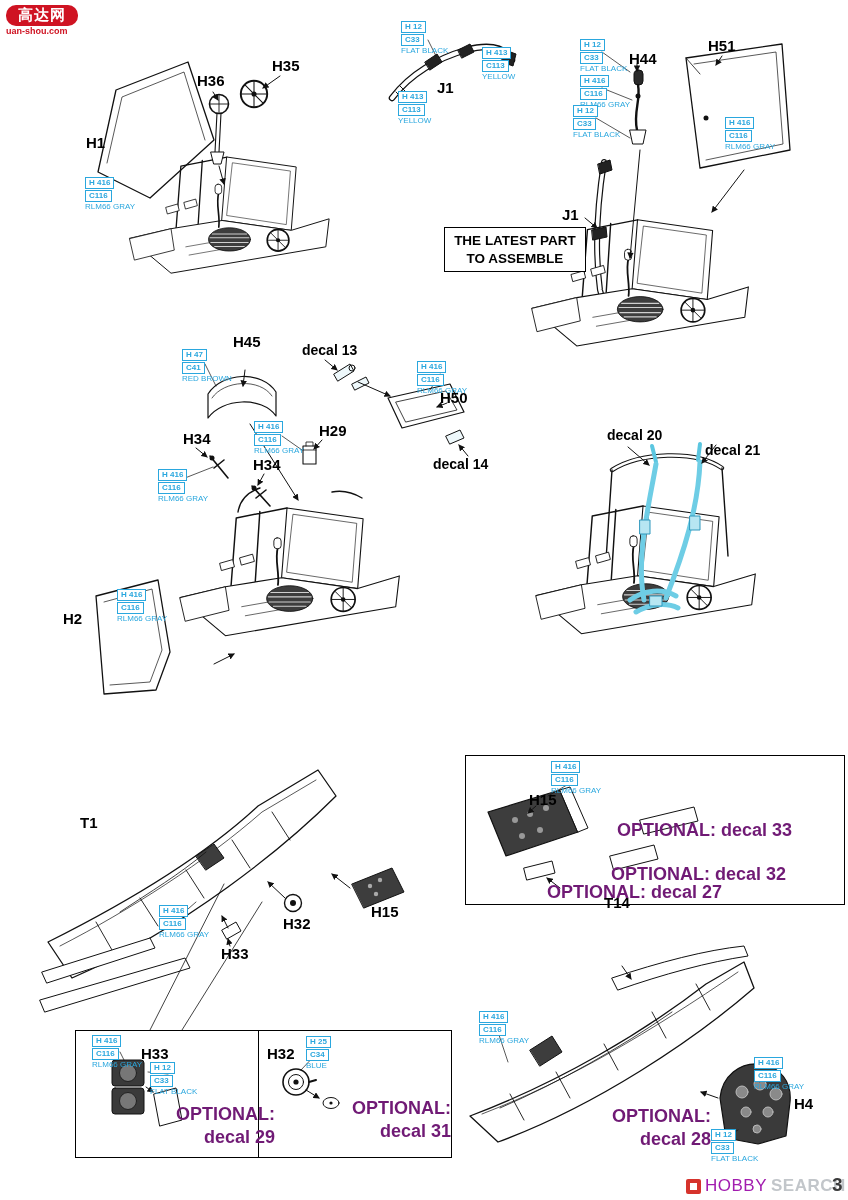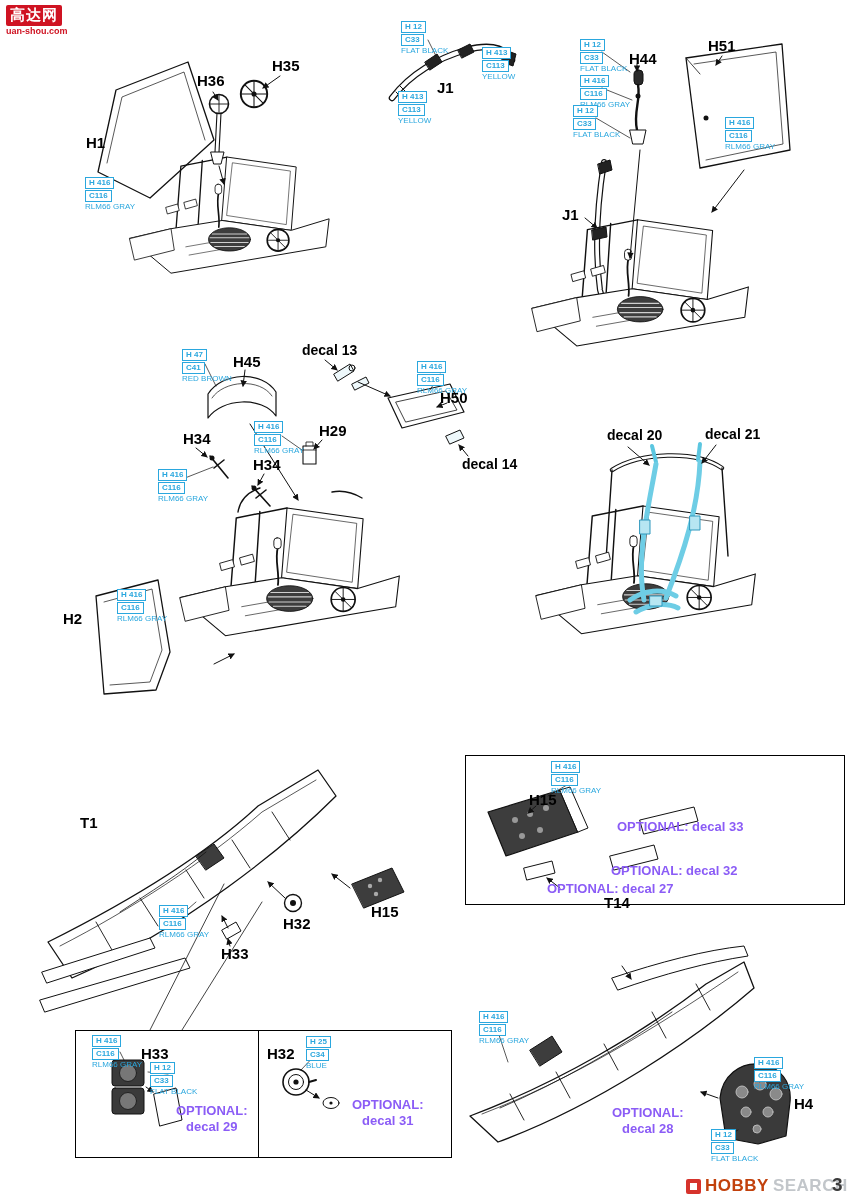--- a/index.html
+++ b/index.html
@@ -5,30 +5,30 @@
   *{margin:0;padding:0;box-sizing:border-box}
   html,body{width:848px;height:1200px;background:#fff;font-family:"Liberation Sans",sans-serif;position:relative;overflow:hidden}
   .page{position:absolute;inset:0;background:#fff}
   svg.art{position:absolute;left:0;top:0;z-index:1}
   .lbl{position:absolute;z-index:4;font-weight:bold;font-size:15px;color:#000;white-space:nowrap;line-height:1}
   .lbl.decal{font-size:14px}
   .callout{position:absolute;display:flex;flex-direction:column;align-items:flex-start;z-index:3;color:#2aa7de;line-height:1;width:max-content}
   .callout .cbox{display:block;border:1px solid #2aa7de;background:#fff;font-size:8px;font-weight:bold;padding:1px 3px;margin-bottom:1px;white-space:nowrap}
   .callout .cname{font-size:8px;font-weight:normal;white-space:nowrap}
   .notebox{position:absolute;border:1.5px solid #000;background:#fff;text-align:center;font-weight:bold;font-size:13.5px;line-height:1.3;padding:4px 6px;z-index:4}
-  .optional{position:absolute;font-weight:bold;font-size:13px;color:#8b5cf6;z-index:4;white-space:nowrap;line-height:1.25}
-  .optional.two{text-align:center}
+  .optional{position:absolute;font-weight:bold;font-size:18px;color:#701a75;z-index:4;white-space:nowrap;line-height:1.25}
+  .optional.two{text-align:right}
   .framebox{position:absolute;border:1.2px solid #000;z-index:2;background:transparent}
   .watermark{position:absolute;left:6px;top:5px;z-index:6;line-height:1.1}
-  .wm-badge{display:inline-block;background:#cf1322;color:#fff;font-weight:bold;font-size:15px;padding:2px 4px;border-radius:2px;letter-spacing:1px}
+  .wm-badge{display:inline-block;background:#cf1322;color:#fff;font-weight:bold;font-size:15px;padding:2px 12px;border-radius:10px;letter-spacing:1px}
   .wm-url{color:#cf1322;font-weight:bold;font-size:9px;margin-top:1px}
   .footer{position:absolute;z-index:5;display:flex;align-items:center;gap:4px}
   .fp-icon{display:inline-block;width:15px;height:15px;background:#d6332c;position:relative;border-radius:2px}
   .fp-icon::after{content:"";position:absolute;left:4px;top:4px;width:7px;height:7px;background:#fff}
-  .fp-hobby{font-weight:bold;font-size:17px;color:#c2410c;letter-spacing:0.5px}
+  .fp-hobby{font-weight:normal;font-size:17px;color:#a21caf;letter-spacing:0.5px}
   .fp-search{font-weight:bold;font-size:17px;color:#c2c6ca;letter-spacing:0.5px}
   .pagenum{position:absolute;z-index:5;font-weight:bold;font-size:19px;color:#3a3a3a}
 </style>
 </head>
 <body>
 
 <div class="page">
 
 <svg class="art" width="848" height="1200" viewBox="0 0 848 1200" xmlns="http://www.w3.org/2000/svg" xmlns:xlink="http://www.w3.org/1999/xlink">
   <defs>
@@ -268,39 +268,43 @@
 <div class="framebox" style="left:258px;top:1030px;width:194px;height:128px"></div>
 
 <div class="lbl" style="left:197px;top:73px">H36</div>
 <div class="lbl" style="left:272px;top:58px">H35</div>
 <div class="lbl" style="left:86px;top:135px">H1</div>
 <div class="lbl" style="left:437px;top:80px">J1</div>
 <div class="lbl" style="left:629px;top:51px">H44</div>
 <div class="lbl" style="left:708px;top:38px">H51</div>
 <div class="lbl" style="left:562px;top:207px">J1</div>
 <div class="lbl decal" style="left:302px;top:343px">decal 13</div>
-<div class="lbl" style="left:233px;top:354px">H45</div>
+<div class="lbl" style="left:233px;top:334px">H45</div>
 <div class="lbl" style="left:440px;top:390px">H50</div>
-<div class="lbl decal" style="left:462px;top:457px">decal 14</div>
+<div class="lbl decal" style="left:433px;top:457px">decal 14</div>
 <div class="lbl" style="left:183px;top:431px">H34</div>
 <div class="lbl" style="left:253px;top:457px">H34</div>
 <div class="lbl" style="left:319px;top:423px">H29</div>
 <div class="lbl" style="left:63px;top:611px">H2</div>
 <div class="lbl decal" style="left:607px;top:428px">decal 20</div>
-<div class="lbl decal" style="left:705px;top:427px">decal 21</div>
+<div class="lbl decal" style="left:705px;top:443px">decal 21</div>
 <div class="lbl" style="left:80px;top:815px">T1</div>
 <div class="lbl" style="left:221px;top:946px">H33</div>
 <div class="lbl" style="left:283px;top:916px">H32</div>
 <div class="lbl" style="left:371px;top:904px">H15</div>
 <div class="lbl" style="left:529px;top:792px">H15</div>
 <div class="lbl" style="left:604px;top:895px">T14</div>
 <div class="lbl" style="left:141px;top:1046px">H33</div>
 <div class="lbl" style="left:267px;top:1046px">H32</div>
 <div class="lbl" style="left:794px;top:1096px">H4</div>
 
+<div class="notebox" style="left:444px;top:227px;width:142px">
+  <div>THE LATEST PART</div>
+  <div>TO ASSEMBLE</div>
+</div>
 
 <div class="optional" style="left:617px;top:819px">OPTIONAL: decal 33</div>
 <div class="optional" style="left:611px;top:863px">OPTIONAL: decal 32</div>
 <div class="optional" style="left:547px;top:881px">OPTIONAL: decal 27</div>
 <div class="optional two" style="left:176px;top:1103px">
   <div>OPTIONAL:</div>
   <div>decal 29</div>
 </div>
 <div class="optional two" style="left:352px;top:1097px">
   <div>OPTIONAL:</div>

